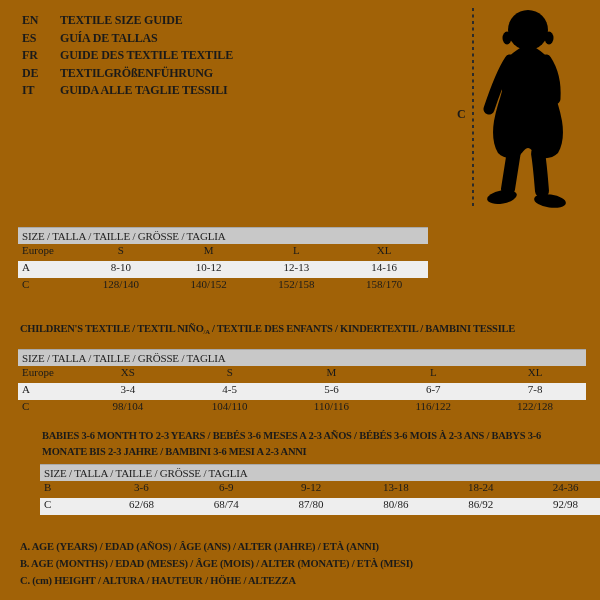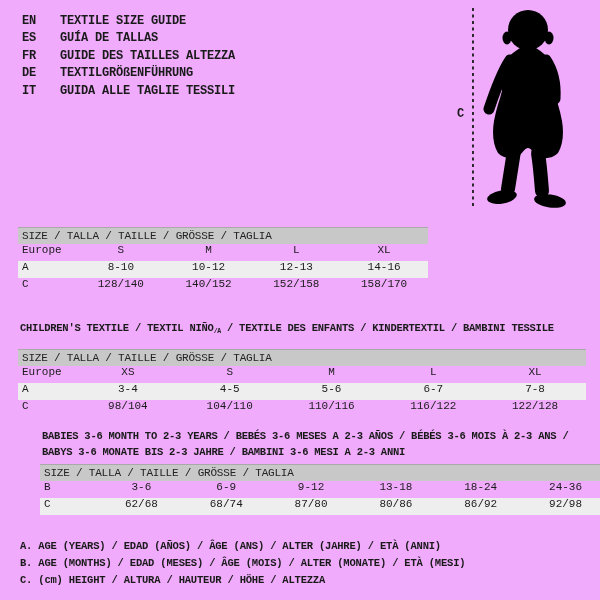--- a/index.html
+++ b/index.html
@@ -1,18 +1,18 @@
 <!DOCTYPE html>
 <html style="--header-bg: #c8c8c8; --row-alt: #eeeeee;"><head>
 <meta charset="utf-8">
 <style>
   html,body{margin:0;padding:0;background:#fff;}
   .page{
-    position:relative;width:600px;height:600px;background:#f0abfc;overflow:hidden;
-    font-family:Liberation Mono, monospace;color:#1a1a1a;
+    position:relative;width:600px;height:600px;background:#a16207;overflow:hidden;
+    font-family:Liberation Serif, serif;color:#1a1a1a;
   }
   
   .lang-header{position:absolute;left:22px;top:12px;}
   .lang-row{display:flex;height:17.5px;align-items:center;font-weight:bold;font-size:12px;letter-spacing:-0.2px;}
   .lang-code{width:38px;flex:0 0 38px;}
   
   .dash-line{position:absolute;left:471px;top:7px;}
   .c-label{position:absolute;left:457px;top:107px;font-weight:bold;font-size:12px;}
   .baby-svg{position:absolute;left:478px;top:5px;}
   
@@ -48,21 +48,21 @@
       <div class="lang-row">
         <span class="lang-code">EN</span>
         <span class="lang-label">TEXTILE SIZE GUIDE</span>
       </div>
       <div class="lang-row">
         <span class="lang-code">ES</span>
         <span class="lang-label">GUÍA DE TALLAS</span>
       </div>
       <div class="lang-row">
         <span class="lang-code">FR</span>
-        <span class="lang-label">GUIDE DES TAILLES ALTEZZA</span>
+        <span class="lang-label">GUIDE DES TEXTILE TEXTILE</span>
       </div>
       <div class="lang-row">
         <span class="lang-code">DE</span>
         <span class="lang-label">TEXTILGRÖßENFÜHRUNG</span>
       </div>
       <div class="lang-row">
         <span class="lang-code">IT</span>
         <span class="lang-label">GUIDA ALLE TAGLIE TESSILI</span>
       </div>
     </div>

